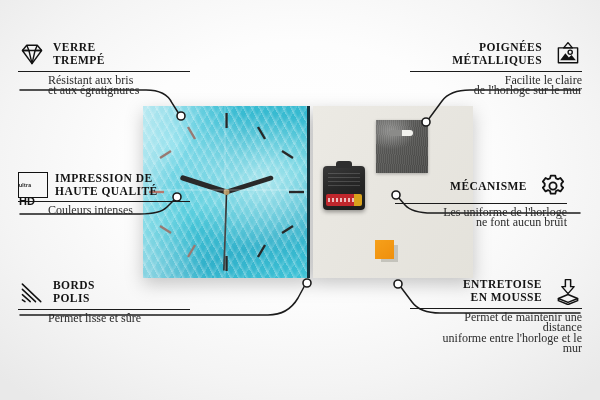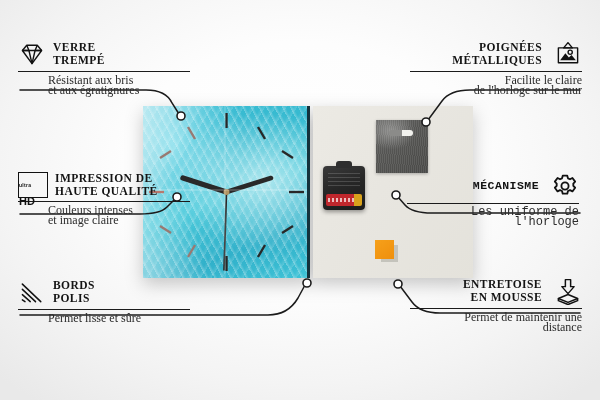--- a/index.html
+++ b/index.html
@@ -82,21 +82,21 @@
   .head .icon { flex:0 0 auto; width:28px; height:28px; display:block; }
   .title { font-size:11.5px; font-weight:700; letter-spacing:.45px; color:#141414;
            line-height:12.6px; text-transform:uppercase; }
   .rule { height:1px; background:#1b1b1b; margin:3px 0 3px; }
   .desc { font-size:12px; line-height:10.4px; color:#2b2b2b;margin-left:30px; }
 
   .c-verre      { left:18px;  top:40px; }
   .c-impression { left:18px;  top:172px; }
   .c-bords      { left:18px;  top:278px; }
   .c-poignees   { left:410px; top:40px; }
-  .c-mecanisme  { left:407px; top:172px;font-family:Liberation Mono, monospace; }
+  .c-mecanisme  { left:395px; top:172px; }
   .c-entretoise { left:410px; top:277px; }
 
   .hd-badge { width:30px; height:26px; border:1.6px solid #111; display:flex;
               flex-direction:column; align-items:center; justify-content:center; }
   .hd-ultra { font-size:5px; font-weight:700; letter-spacing:.3px; line-height:5px; color:#111;
               font-family:"Liberation Sans", sans-serif; }
   .hd-main  { font-size:11px; font-weight:700; line-height:11px; color:#111;
               font-family:"Liberation Sans", sans-serif;text-align:right; }
 </style>
 </head>
@@ -190,21 +190,20 @@
         <span class="hd-ultra">ultra</span>
         <span class="hd-main">HD</span>
       </div>
       <div>
         <div class="title">IMPRESSION DE</div>
         <div class="title">HAUTE QUALITÉ</div>
       </div>
     </div>
     <div class="rule"></div>
     <div class="desc">Couleurs intenses</div>
-    <div class="desc">et image claire</div>
   </div>
 
   <div class="callout c-bords">
     <div class="head">
       <svg class="icon" viewBox="0 0 32 32">
         <g fill="none" stroke="#111" stroke-width="1.7" stroke-linecap="round">
           <path d="M5,7 L26,27"></path>
           <path d="M5,13 L20,27"></path>
           <path d="M5,19 L14,27"></path>
           <path d="M5,25 L8,27"></path>
@@ -246,33 +245,35 @@
       </div>
       <svg class="icon" viewBox="0 0 32 32">
         <g fill="none" stroke="#111" stroke-width="2.1" stroke-linejoin="round">
           <path d="M13.4,4.2 h5.2 l0.8,3.1 2.3,1.0 2.8,-1.5 3.1,4.2 -2.1,2.2 0,2.6 2.1,2.2 -3.1,4.2 -2.8,-1.5 -2.3,1.0 -0.8,3.1 h-5.2 l-0.8,-3.1 -2.3,-1.0 -2.8,1.5 -3.1,-4.2 2.1,-2.2 0,-2.6 -2.1,-2.2 3.1,-4.2 2.8,1.5 2.3,-1.0 Z"></path>
           <circle cx="16" cy="16" r="4.1"></circle>
         </g>
       </svg>
     </div>
     <div class="rule"></div>
     <div class="desc">Les uniforme de l'horloge</div>
+    <div class="desc">ne font aucun bruit</div>
   </div>
 
   <div class="callout right c-entretoise">
     <div class="head">
       <div>
         <div class="title">ENTRETOISE</div>
         <div class="title">EN MOUSSE</div>
       </div>
       <svg class="icon" viewBox="0 0 32 32">
         <g fill="none" stroke="#111" stroke-width="1.7" stroke-linejoin="round">
           <path d="M13,3 h6 v8 h4 l-7,8 -7,-8 h4 Z"></path>
           <path d="M16,20 L5,24.5 L16,29 L27,24.5 Z"></path>
           <path d="M5,24.5 v2.5 L16,31.5 L27,27 v-2.5"></path>
         </g>
       </svg>
     </div>
     <div class="rule"></div>
     <div class="desc">Permet de maintenir une distance</div>
+    <div class="desc">uniforme entre l'horloge et le mur</div>
   </div>
 
 </div>
 
 </body></html>

